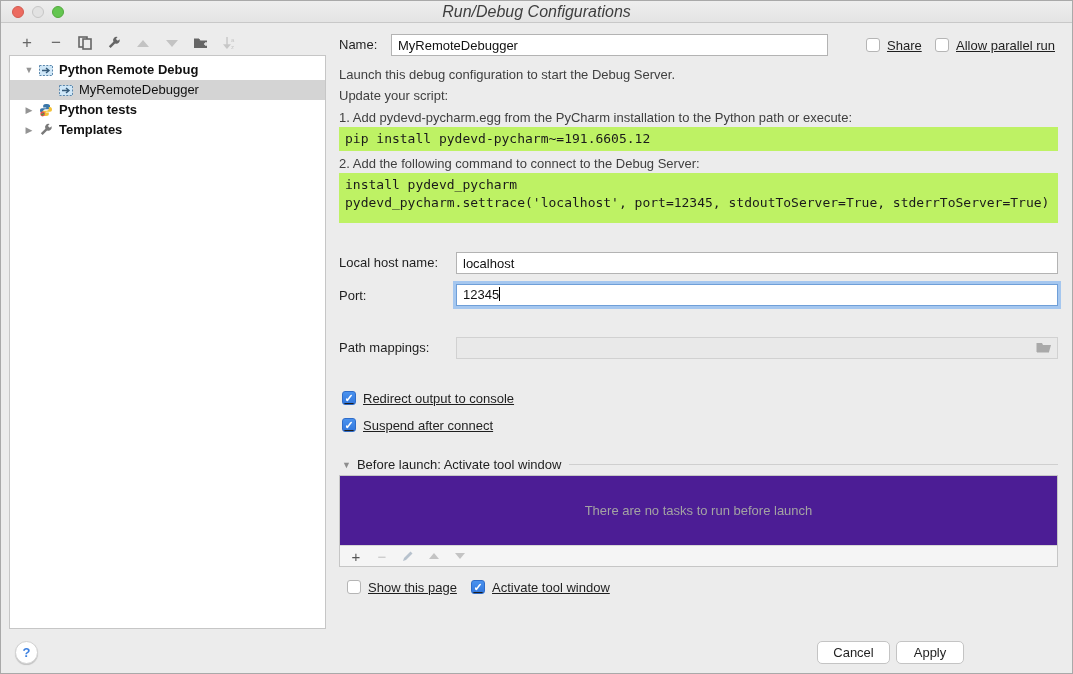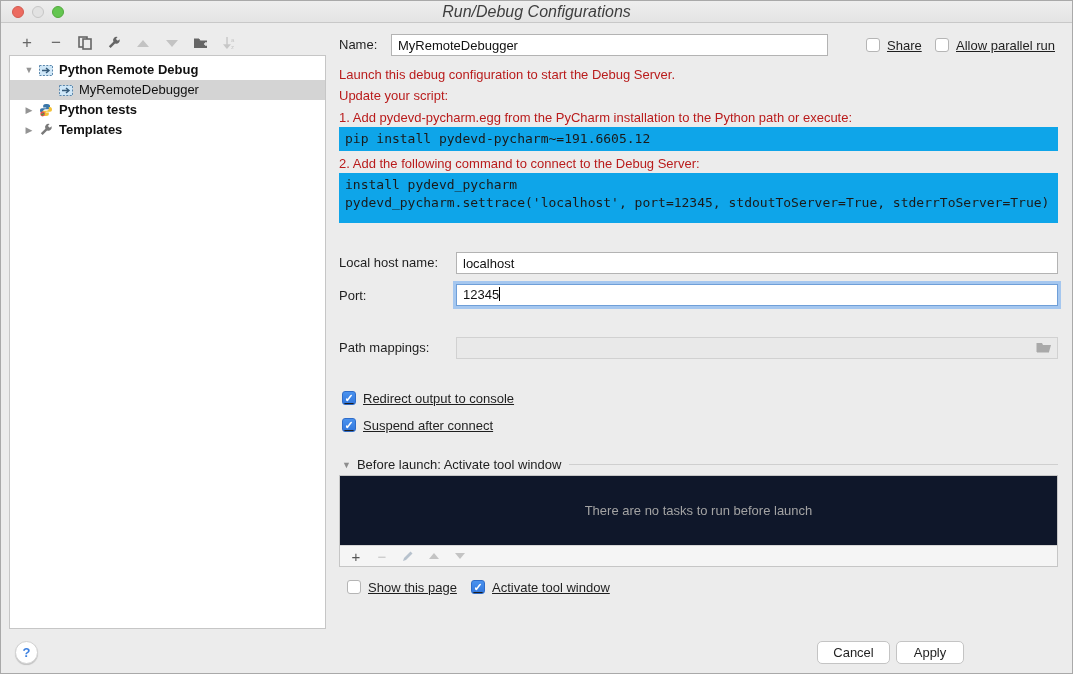--- a/index.html
+++ b/index.html
@@ -42,39 +42,39 @@
   .tree-label-bold { font-weight:bold; color:#111; }
   .tree-label { color:#111; }
   
   .flabel { position:absolute; height:22px; line-height:22px; color:#1f1f1f; }
   .text-input {
     position:absolute; height:22px; border:1px solid #b3b3b3; background:#fff;
     font-family:"Liberation Sans", sans-serif; font-size:13px; padding:0 6px; color:#111; outline:none;
   }
   .text-input.focused { border:1px solid #6f9fd8; box-shadow:0 0 0 3px #a5c7ef; }
   .text-input.disabled-input { background:#e9e9e9; border:1px solid #d1d1d1; }
-  .desc { position:absolute; color:#b91c1c; }
+  .desc { position:absolute; color:#404040; }
   .code-block {
-    position:absolute; left:338px; width:719px; background:#0ea5e9;
+    position:absolute; left:338px; width:719px; background:#bef264;
     font-family:"DejaVu Sans Mono", monospace; font-size:13px; color:#1a1a1a;
     padding:3px 6px; line-height:18px; white-space:pre;
   }
   
   .cb-row { position:absolute; display:flex; align-items:center; gap:7px; height:16px;text-decoration:underline; }
   .checkbox { width:14px; height:14px; border-radius:3px; flex:0 0 auto;
     display:flex; align-items:center; justify-content:center; }
   .checkbox.unchecked { background:#fff; border:1px solid #b5b5b5; }
   .checkbox.checked { background:linear-gradient(#4a92ee,#3277dd); border:1px solid #2f6cc9;
     color:#fff; font-size:11px; font-weight:bold; }
   .cb-label { color:#1f1f1f; }
   
   #before-launch-header { position:absolute; left:341px; top:456px; width:716px; display:flex; align-items:center; }
   #before-launch-header .twisty { font-size:9px; color:#8d8d8d; margin-right:6px; }
   #before-launch-header .hr { flex:1; border-top:1px solid #cfcfcf; margin-left:8px; }
-  #task-box { position:absolute; left:338px; top:474px; width:719px; height:92px; border:1px solid #c6c6c6; background:#0f172a; }
+  #task-box { position:absolute; left:338px; top:474px; width:719px; height:92px; border:1px solid #c6c6c6; background:#4c1d95; }
   #task-empty { height:69px; display:flex; align-items:center; justify-content:center; color:#a3a3a3; }
   #task-toolbar { height:21px; border-top:1px solid #d6d6d6; background:#f5f5f5; display:flex; align-items:center; gap:12px; padding-left:9px; }
   .mini-btn { width:14px; height:14px; display:flex; align-items:center; justify-content:center; font-size:15px; color:#555; }
   .mini-btn.disabled { color:#c4c4c4; }
   .mini-tri-up { width:0; height:0; border-left:5px solid transparent; border-right:5px solid transparent; border-bottom:6px solid #c4c4c4; }
   .mini-tri-down { width:0; height:0; border-left:5px solid transparent; border-right:5px solid transparent; border-top:6px solid #c4c4c4; }
   
   #help-btn { position:absolute; left:14px; top:640px; width:23px; height:23px; border-radius:50%;
     background:#fff; border:1px solid #d2d2d2; box-shadow:0 1px 1px rgba(0,0,0,0.18);
     display:flex; align-items:center; justify-content:center; color:#3c80e0; font-weight:bold; font-size:13px; }

